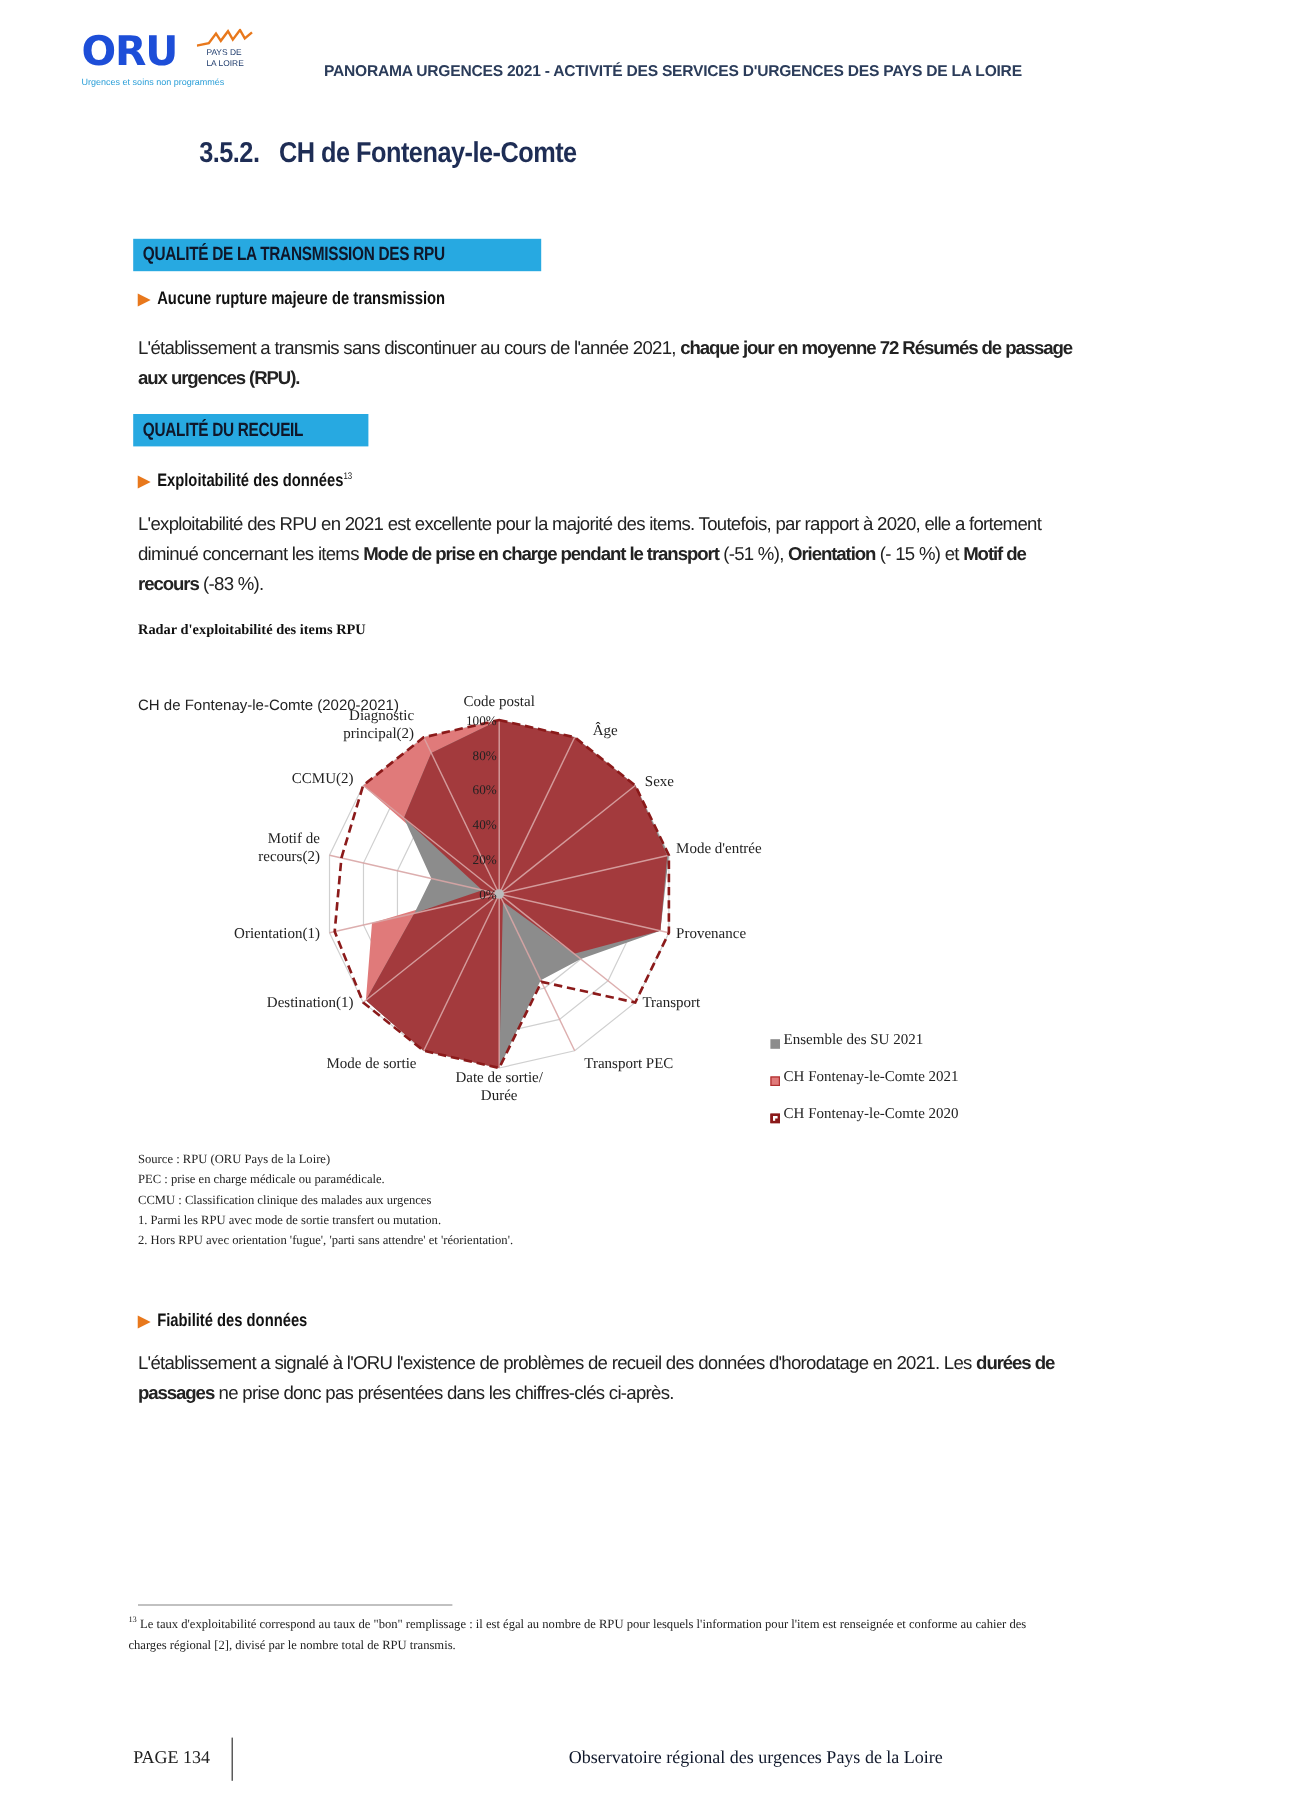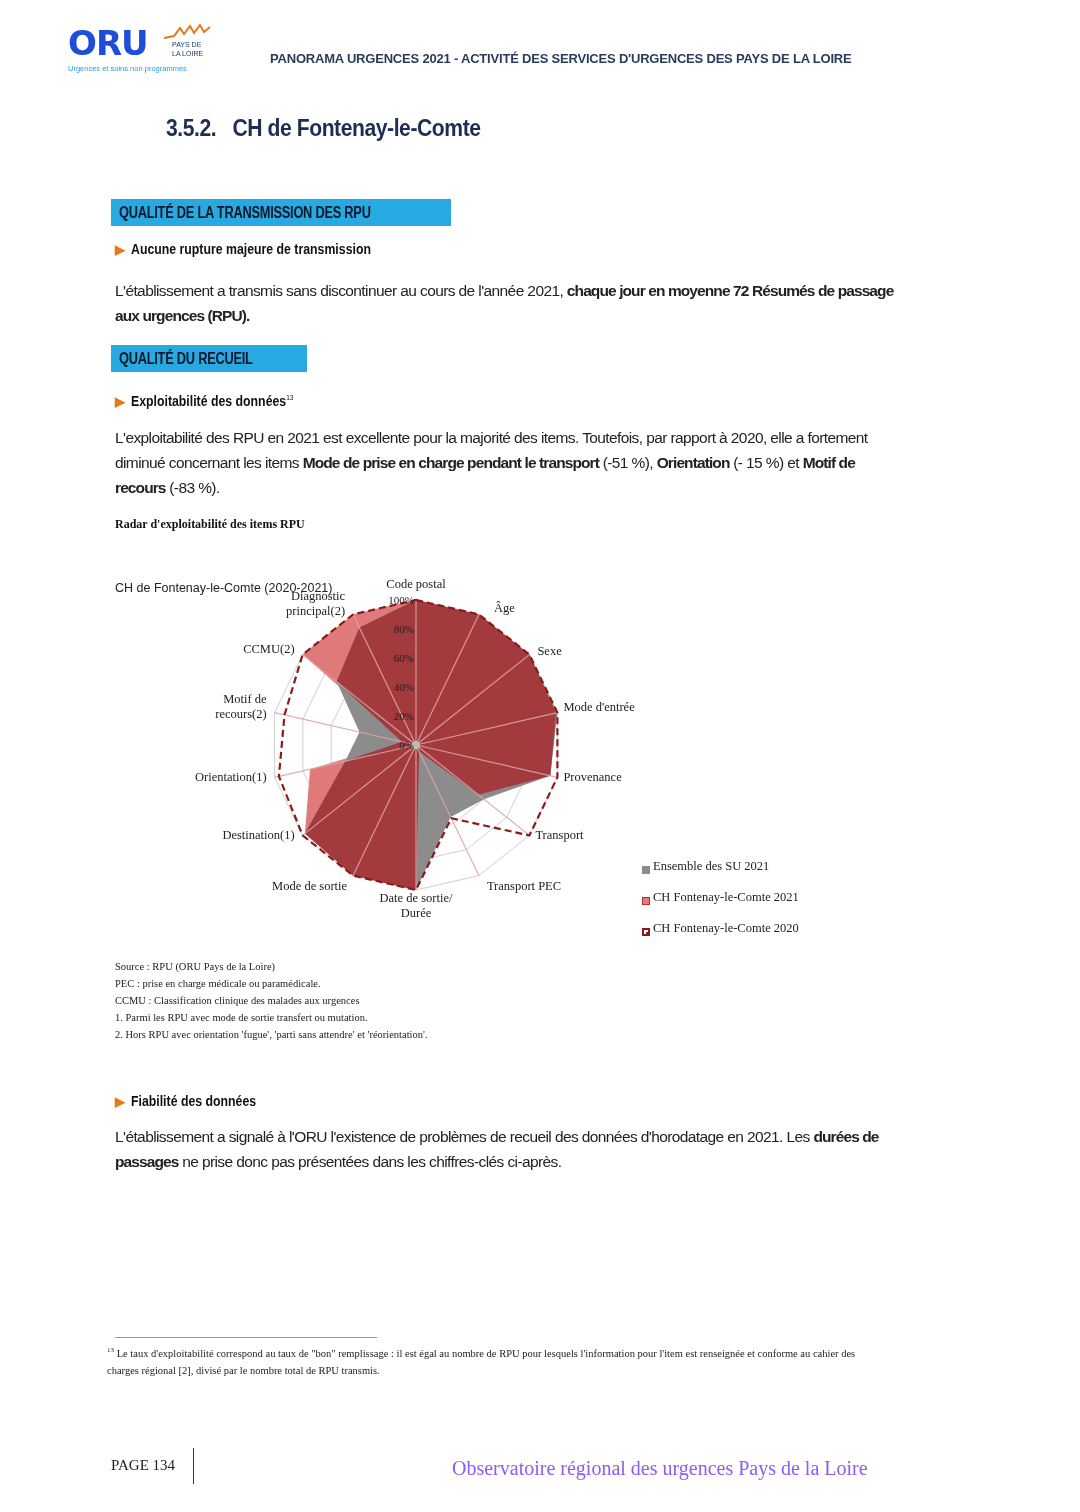--- a/index.html
+++ b/index.html
@@ -27,21 +27,21 @@
     .tick-label { font-family: "Liberation Serif", serif; font-size: 11px; fill: #222; }
     .legend { left: 642px; top: 843px; font-family: "Liberation Serif", serif; font-size: 12.5px; color: #222; }
     .legend-item { height: 31px; display: flex; align-items: flex-end; }
     .legend-swatch { width: 8px; height: 8px; margin-right: 3px; margin-top: 4px; display: inline-block; box-sizing: border-box; }
     .notes { left: 115px; top: 958px; font-family: "Liberation Serif", serif; font-size: 10.5px; line-height: 17px; color: #222; }
     .footnote-rule { left: 115px; top: 1337px; width: 262px; border-top: 1px solid #999; }
     .footnote { left: 107px; top: 1342px; width: 780px; font-family: "Liberation Serif", serif; font-size: 10.5px; line-height: 17px; color: #222; }
     .footnote sup { font-size: 7px; }
     .footer-page { left: 111px; top: 1457px; font-family: "Liberation Serif", serif; font-size: 15px; color: #222; }
     .footer-bar { left: 193px; top: 1448px; width: 0; height: 36px; border-left: 1.5px solid #333; }
-    .footer-org { left: 452px; top: 1457px; font-family: "Liberation Serif", serif; font-size: 20px; color: #8b5cf6; }
+    .footer-org { left: 474px; top: 1457px; font-family: "Liberation Serif", serif; font-size: 15px; color: #0f172a; }
   </style>
 </head>
 <body>
 
 <div class="abs logo">
   <div class="abs logo-oru">ORU</div>
   <svg class="abs logo-wave" width="50" height="16" viewBox="0 0 50 16">
     <polyline points="0,14 10,12 16,4 20,10 26,2 30,9 36,1 40,8 46,3" fill="none" stroke="#e8781c" stroke-width="2"></polyline>
   </svg>
   <div class="abs logo-pays">

